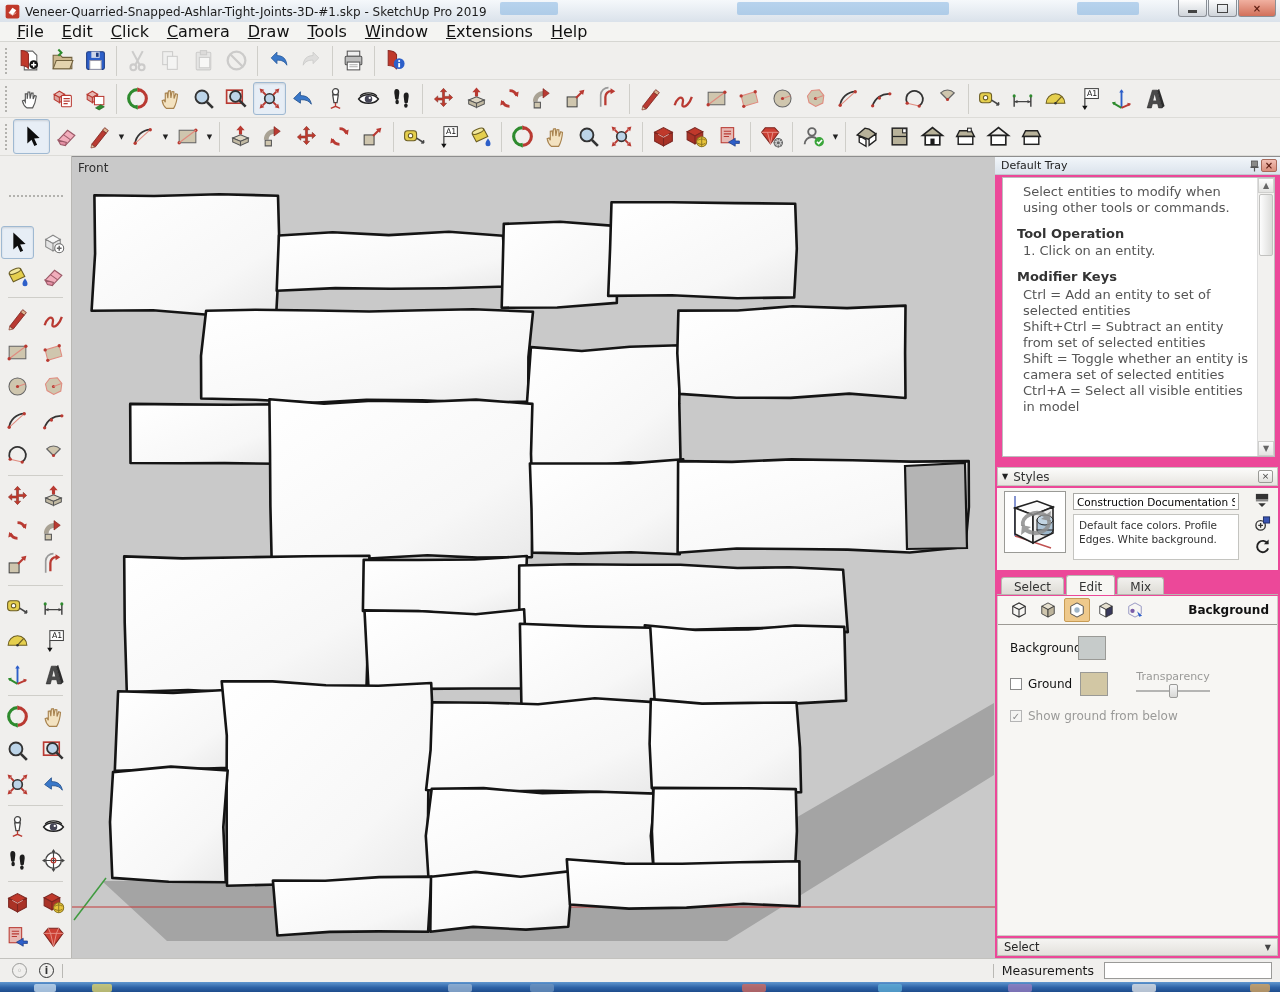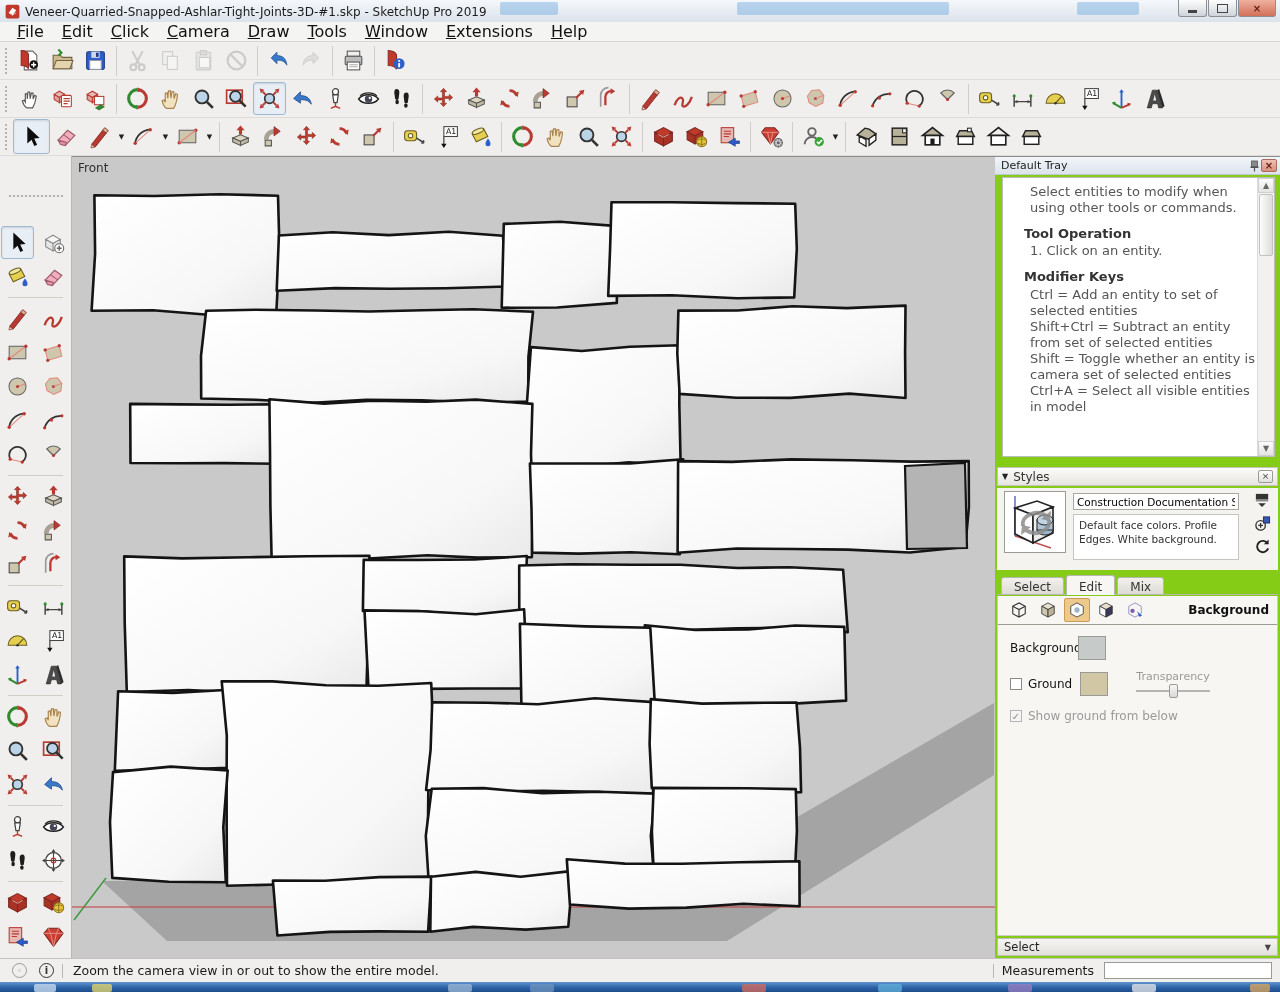--- a/index.html
+++ b/index.html
@@ -38,27 +38,27 @@
   .lhandle{height:4px;margin:2px 8px 28px 8px;background-image:radial-gradient(circle,#b3b2ae 1px,transparent 1.2px);background-size:4px 4px;}
   .lrow{display:flex;justify-content:center;gap:3px;margin:1px 0;}
   .lsep{height:1px;background:#cfcec9;margin:4px 8px;}
 
   
   .viewport{position:absolute;top:156px;left:72px;width:923px;height:802px;background:#c9c9c9;border-top:1px solid #8e8e8e;box-sizing:border-box;overflow:hidden;}
   .vplabel{position:absolute;top:4px;left:6px;font-size:12px;color:#2e2e2e;}
   #vp-svg{position:absolute;top:0;left:0;}
 
   
-  .tray{position:absolute;top:156px;left:995px;width:285px;height:802px;background:#84cc16;border-top:1px solid #8e8e8e;box-sizing:border-box;font-size:12px;color:#333;}
+  .tray{position:absolute;top:156px;left:995px;width:285px;height:802px;background:#ec4899;border-top:1px solid #8e8e8e;box-sizing:border-box;font-size:12px;color:#333;}
   .tray-header{height:17px;background:linear-gradient(#f2f6fa,#dbe3ec);border-bottom:1px solid #c2c8cf;display:flex;align-items:center;padding:0 3px 0 6px;font-size:11px;color:#222;}
   .tray-header .sp{flex:1;}
   .pinbox{width:14px;height:13px;display:flex;align-items:center;justify-content:center;}
   .tclose{width:16px;height:13px;background:linear-gradient(#f2c0b4,#d98f7d);border:1px solid #a86a5a;border-radius:2px;color:#5d1d12;font-size:10px;line-height:11px;text-align:center;font-weight:bold;box-sizing:border-box;}
   .instructor{position:absolute;top:20px;left:7px;right:5px;height:280px;background:#fff;border:1px solid #bdbdbd;box-sizing:border-box;}
-  .ibody{position:absolute;top:0;left:0;right:17px;bottom:0;padding:6px 2px 4px 18px;font-size:13px;line-height:1.24;color:#555;overflow:hidden;margin-left:7px;}
+  .ibody{position:absolute;top:0;left:0;right:17px;bottom:0;padding:6px 2px 4px 18px;font-size:13px;line-height:1.24;color:#555;overflow:hidden;}
   .ibody .ihead{font-weight:bold;color:#333;margin:10px 0 1px -4px;}
   .ibody .iintro{margin-left:2px;}
   .ibody .iitem{margin-left:2px;}
   .ibody .ilearn{font-weight:bold;color:#333;margin:12px 0 0 -6px;font-size:13.5px;line-height:1.25;}
   .iscroll{position:absolute;top:0;right:0;width:16px;bottom:0;background:#f2f1ef;border-left:1px solid #ddd;}
   .sarr{height:15px;display:flex;align-items:center;justify-content:center;font-size:8px;color:#666;background:linear-gradient(#fcfcfc,#e4e4e2);border:1px solid #cfcfcd;box-sizing:border-box;}
   .sarr.bot{position:absolute;bottom:0;left:0;right:0;}
   .sthumb{position:absolute;top:16px;left:1px;right:1px;height:60px;background:linear-gradient(90deg,#fdfdfd,#dcdcda);border:1px solid #c2c2c0;border-radius:2px;}
 
   .styles-header{position:absolute;top:310px;left:2px;right:2px;height:19px;background:linear-gradient(#fcfcfb,#e7e5e0);border:1px solid #c6c3bd;display:flex;align-items:center;padding:0 4px;box-sizing:border-box;}
@@ -1222,21 +1222,20 @@
       <span>Select</span>
       <span class="sp"></span>
       <span class="fa">▼</span>
     </div>
   </div>
 
   <div class="statusbar">
     <div class="sicon">◦</div>
     <div class="sicon dark">i</div>
     <div class="ssep"></div>
-    <span class="statusmsg">Zoom the camera view in or out to show the entire model.</span>
     <span class="spacer"></span>
     <div class="ssep"></div>
     <span class="measlabel">Measurements</span>
     <input class="measinput" value="" style="">
   </div>
 
   <div class="taskbar">
     <div class="tico" style="left:34px;width:22px;background:#cfe2f2;"></div>
     <div class="tico" style="left:92px;width:20px;background:#e8d96a;"></div>
     <div class="tico" style="left:448px;width:24px;background:#9db8d6;"></div>

